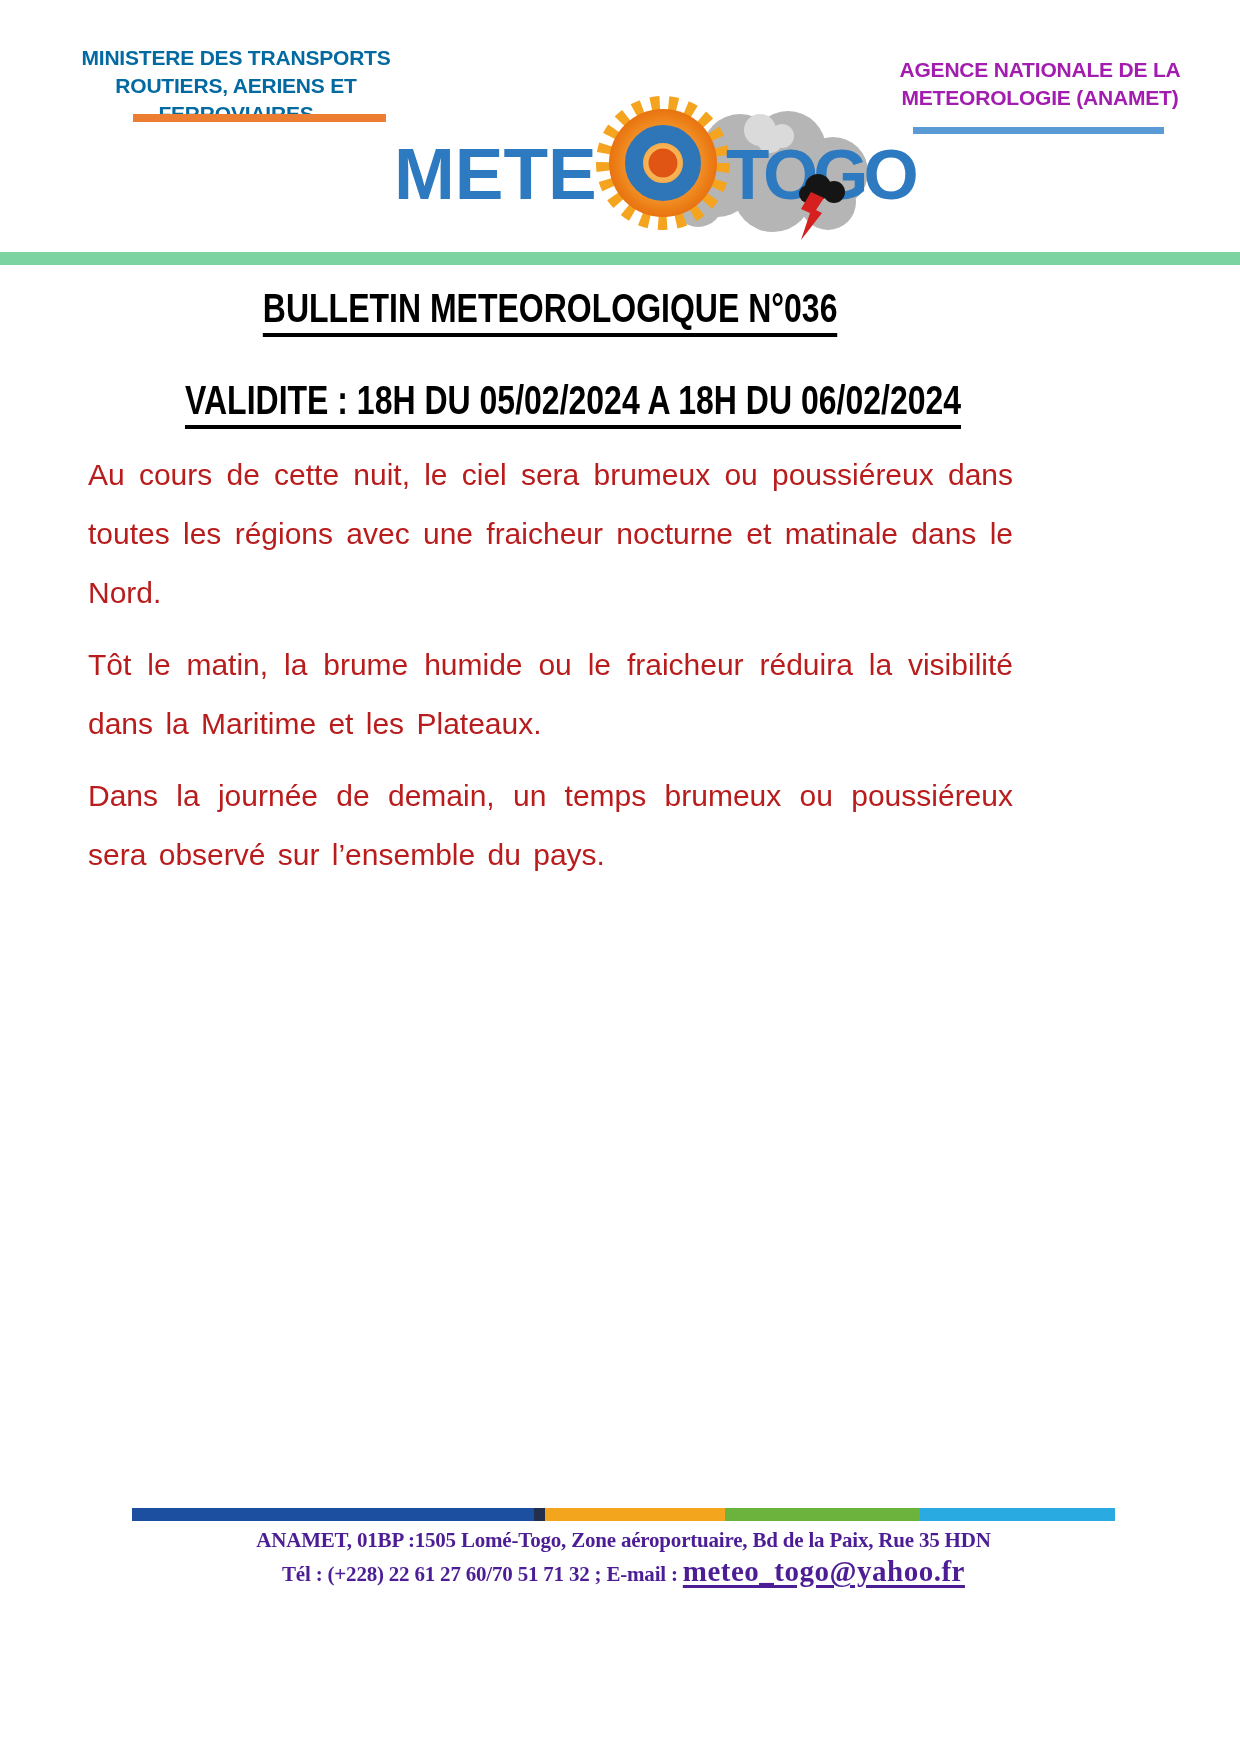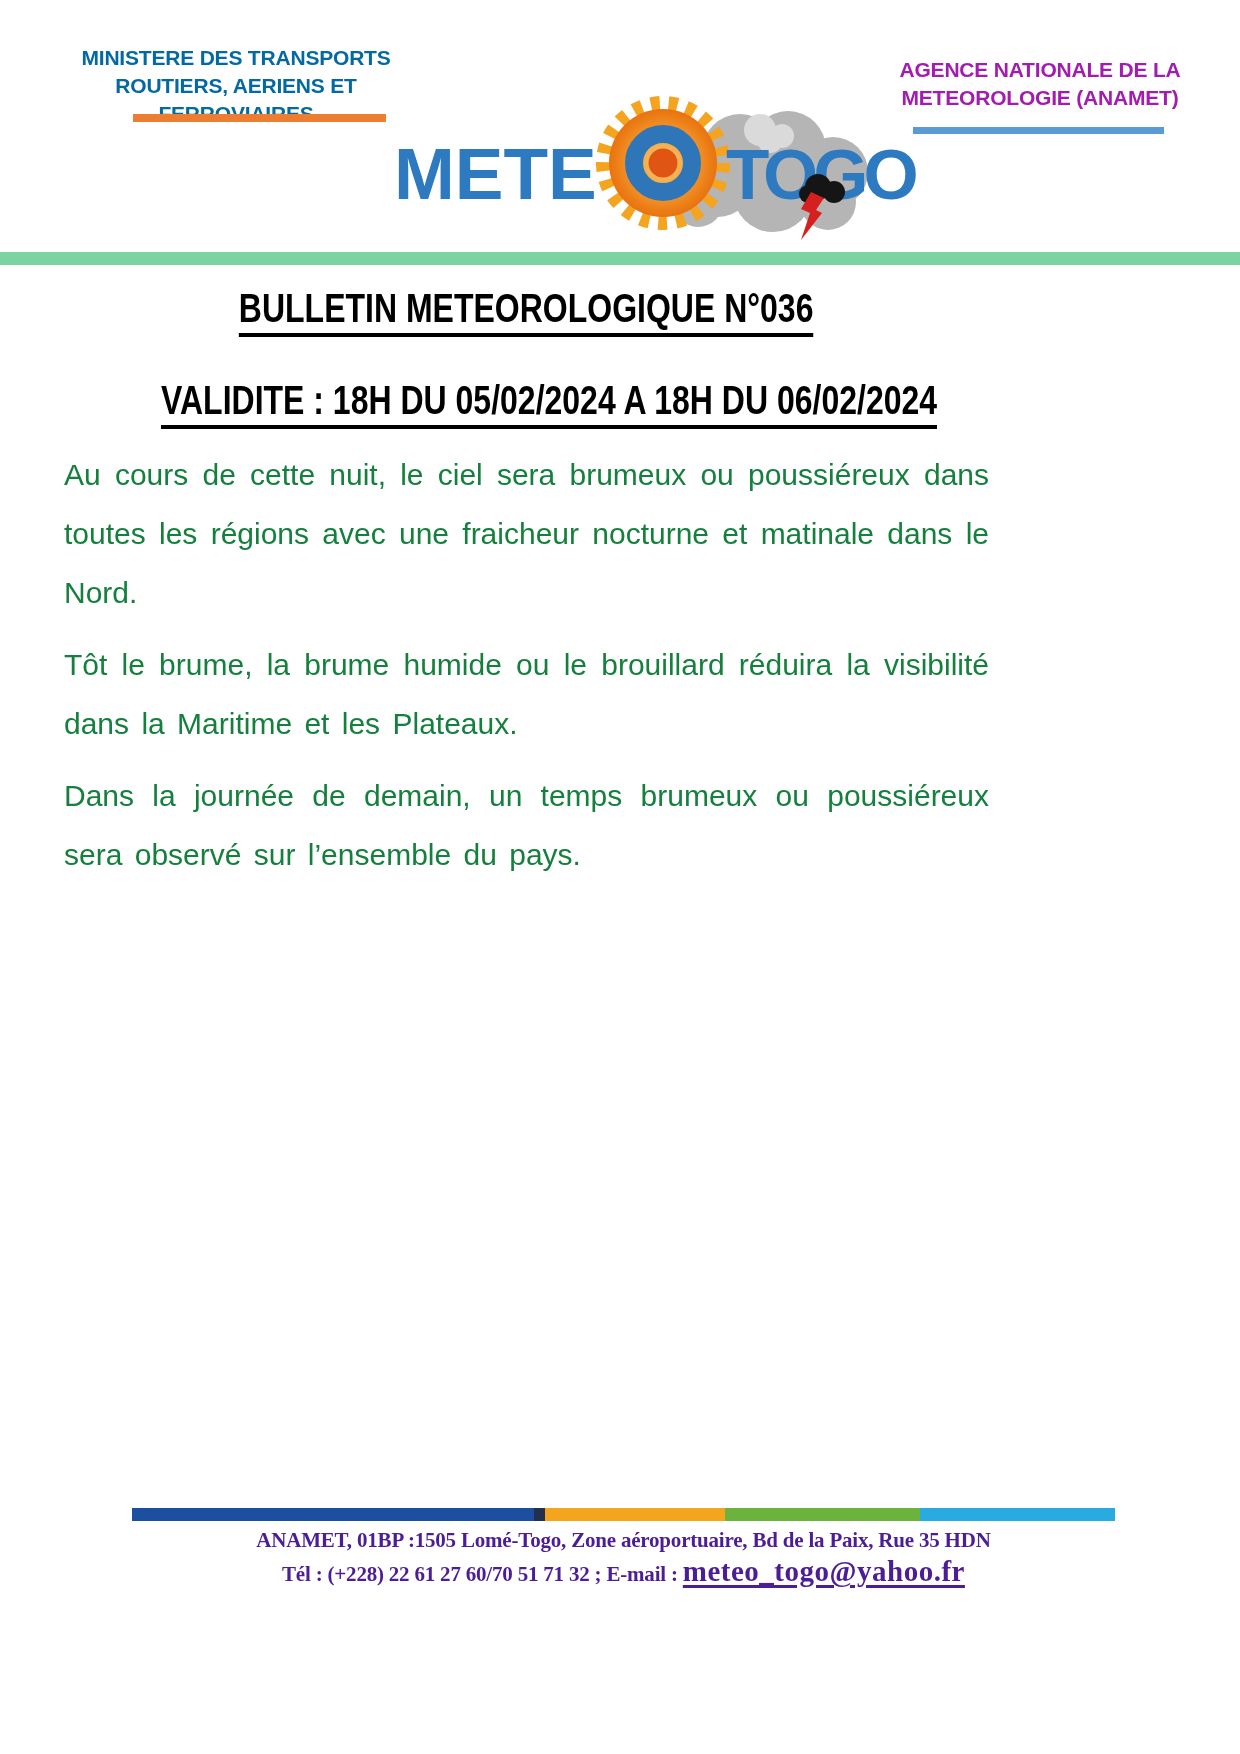--- a/index.html
+++ b/index.html
@@ -23,33 +23,33 @@
   .bar-blue { position:absolute; left:913px; top:127px; width:251px; height:7px; background:#5B9BD5; }
 
   
   .logo-svg { position:absolute; left:388px; top:92px; width:560px; height:152px; }
   .logo-svg text { font-family:"Liberation Sans", sans-serif; font-weight:bold; }
 
   
   .divider { position:absolute; left:0; top:252px; width:1240px; height:13px; background:#7cd3a2; }
 
   
-  .col { position:absolute; left:64px; top:285px; width:925px; }
+  .col { position:absolute; left:88px; top:285px; width:925px; }
   .doc-title, .doc-validity {
     text-align:center; font-weight:bold; color:#000;
     font-size:40px; line-height:46px; white-space:nowrap;
   }
   .doc-title .squeeze, .doc-validity .squeeze {
     display:inline-block; transform:scaleX(0.80); transform-origin:center;
     padding-bottom:2px; border-bottom:4px solid #000;
   }
   .doc-validity { margin-top:40px; }
   .body-text { margin-top:16px; }
   .body-par {
-    margin:0 0 13px 0; font-size:30px; line-height:59px; color:#15803d;
+    margin:0 0 13px 0; font-size:30px; line-height:59px; color:#b91c1c;
     text-align:justify; word-spacing:4px;
   }
 
   
   .footer-bar { position:absolute; left:132px; top:1508px; width:983px; height:13px; display:flex; }
   .footer-bar .seg { height:100%; }
   .seg1 { width:40.9%; background:#1d4fa0; }
   .seg2 { width:1.1%;  background:#23304d; }
   .seg3 { width:18.3%; background:#f3a51d; }
   .seg4 { width:19.9%; background:#6cb33e; }
@@ -130,21 +130,21 @@
 
   <div class="col">
     <div class="doc-title">
       <span class="squeeze">BULLETIN METEOROLOGIQUE N°036</span>
     </div>
     <div class="doc-validity">
       <span class="squeeze">VALIDITE : 18H DU 05/02/2024 A 18H DU 06/02/2024</span>
     </div>
     <div class="body-text">
       <p class="body-par">Au cours de cette nuit, le ciel sera brumeux ou poussiéreux dans toutes les régions avec une fraicheur nocturne et matinale dans le Nord.</p>
-      <p class="body-par">Tôt le brume, la brume humide ou le brouillard réduira la visibilité dans la Maritime et les Plateaux.</p>
+      <p class="body-par">Tôt le matin, la brume humide ou le fraicheur réduira la visibilité dans la Maritime et les Plateaux.</p>
       <p class="body-par">Dans la journée de demain, un temps brumeux ou poussiéreux sera observé sur l’ensemble du pays.</p>
     </div>
   </div>
 
   <div class="footer-bar">
     <div class="seg seg1"></div>
     <div class="seg seg2"></div>
     <div class="seg seg3"></div>
     <div class="seg seg4"></div>
     <div class="seg seg5"></div>

